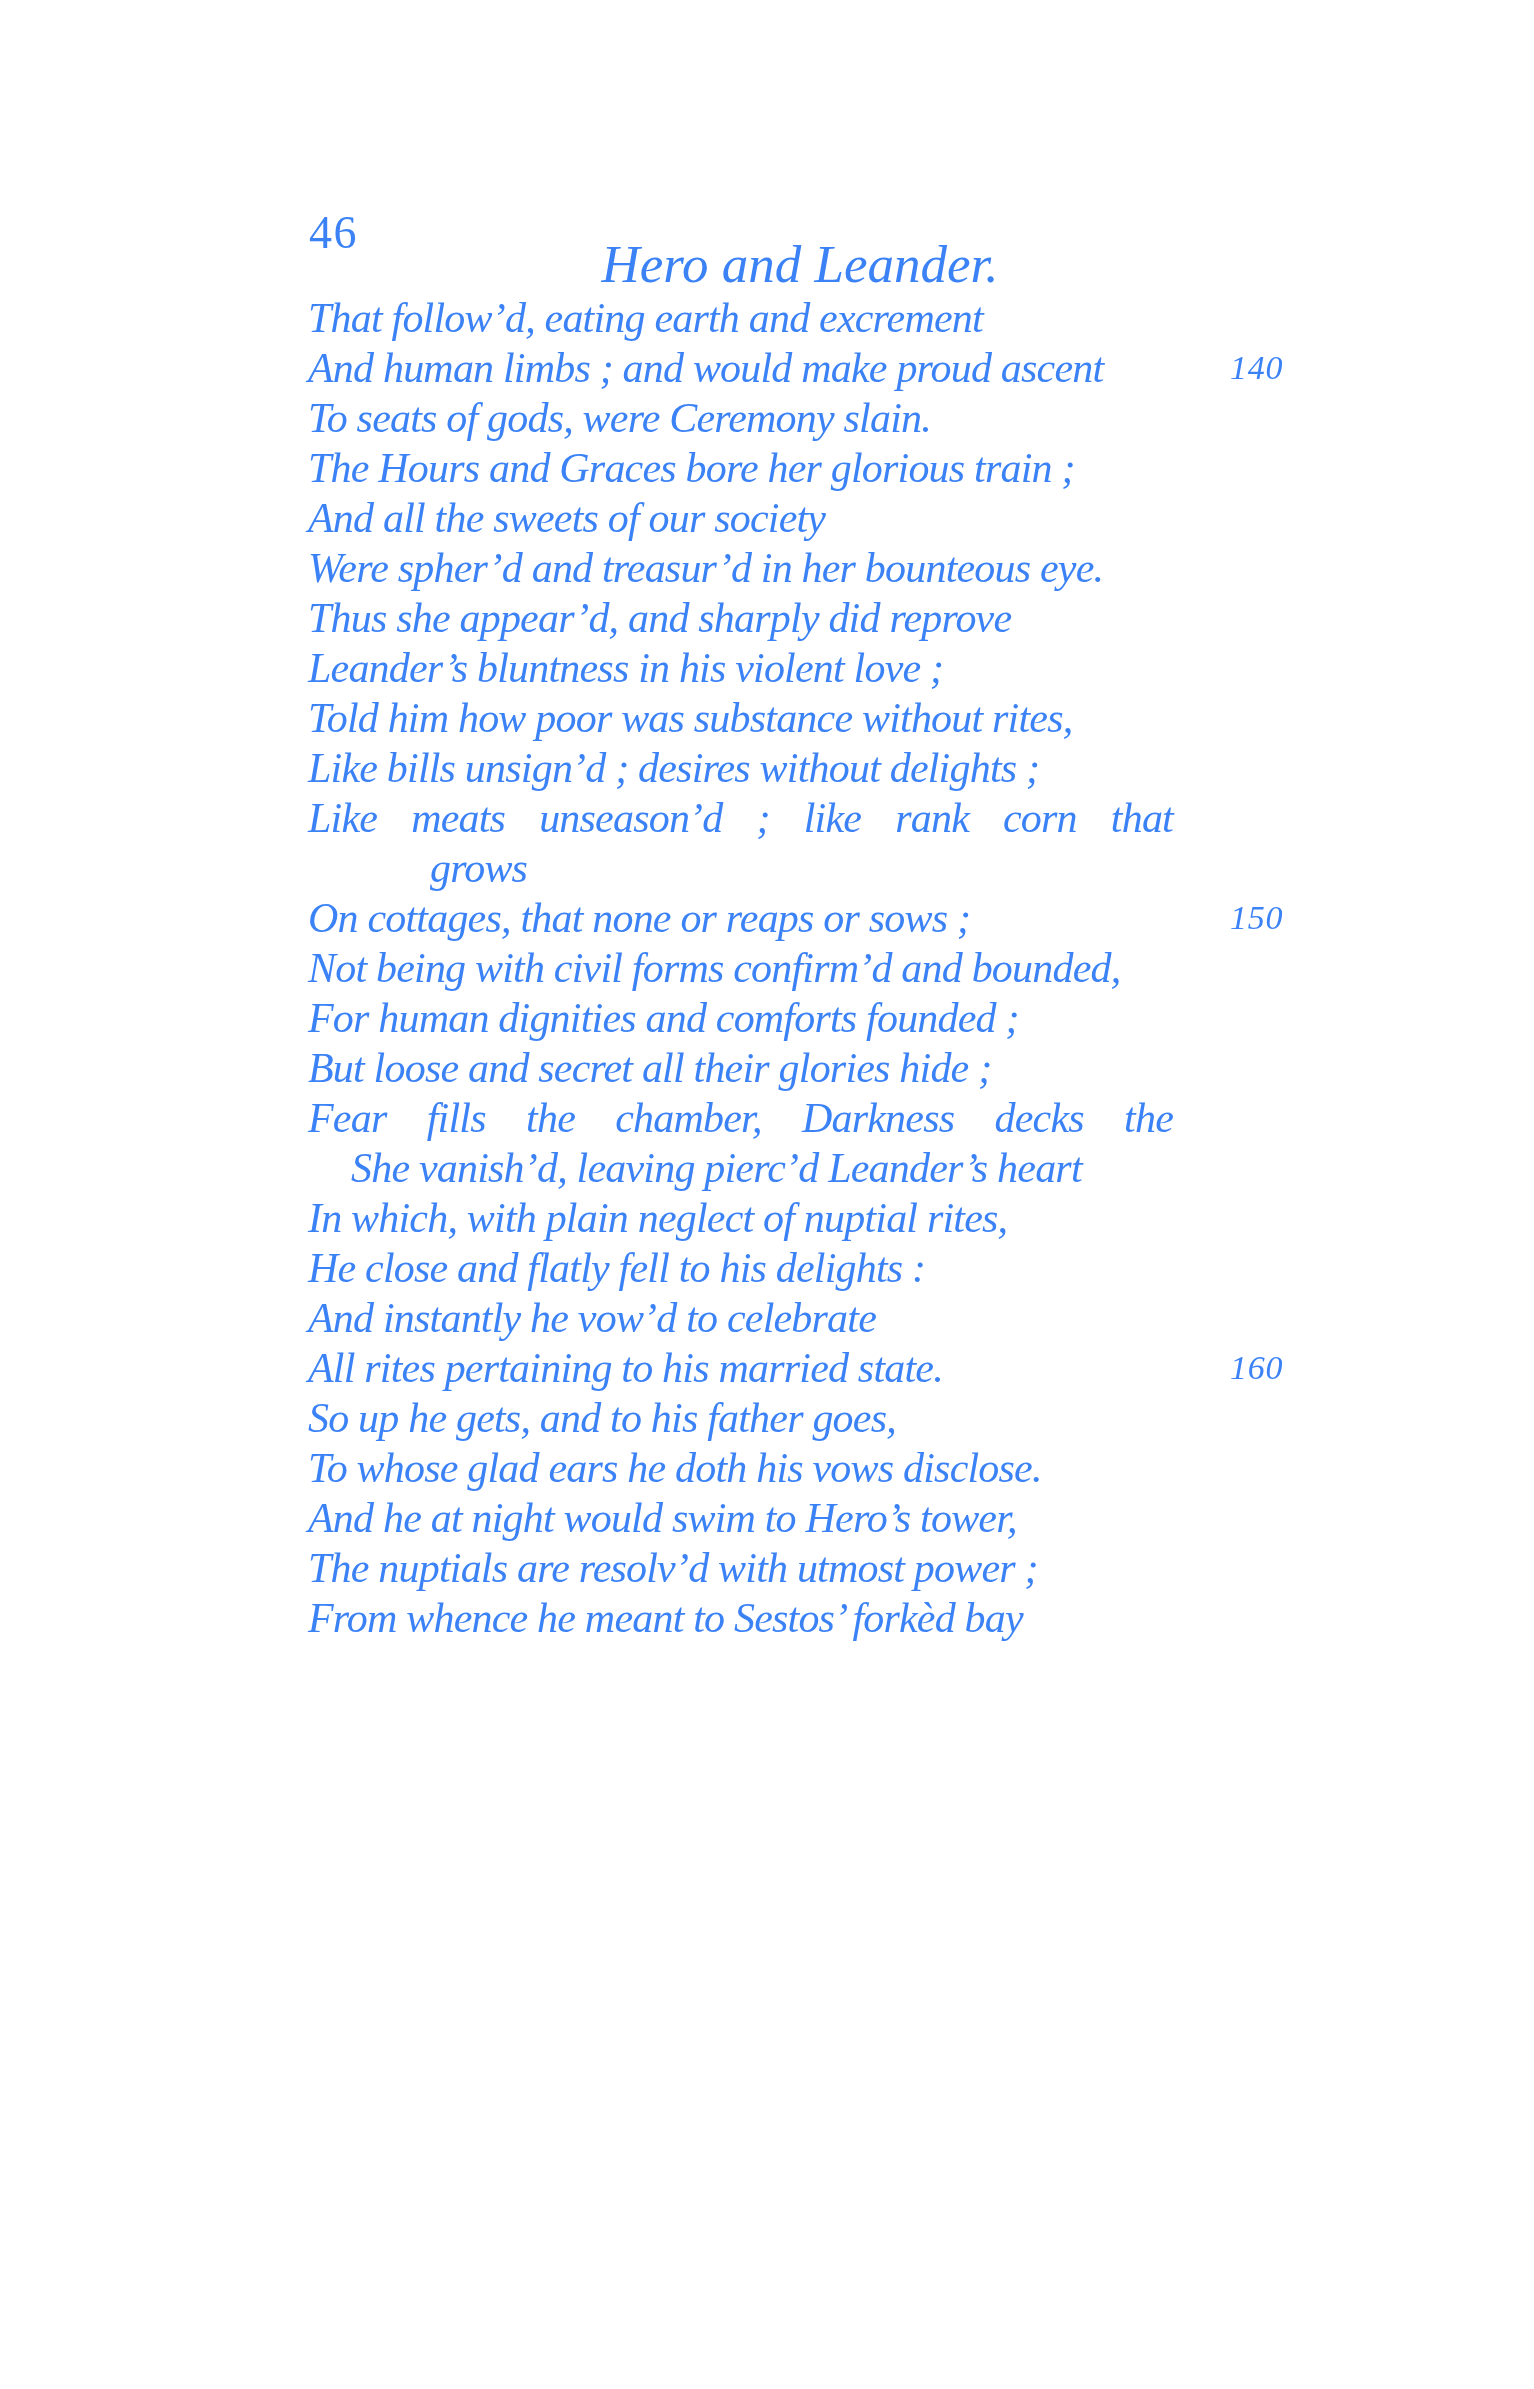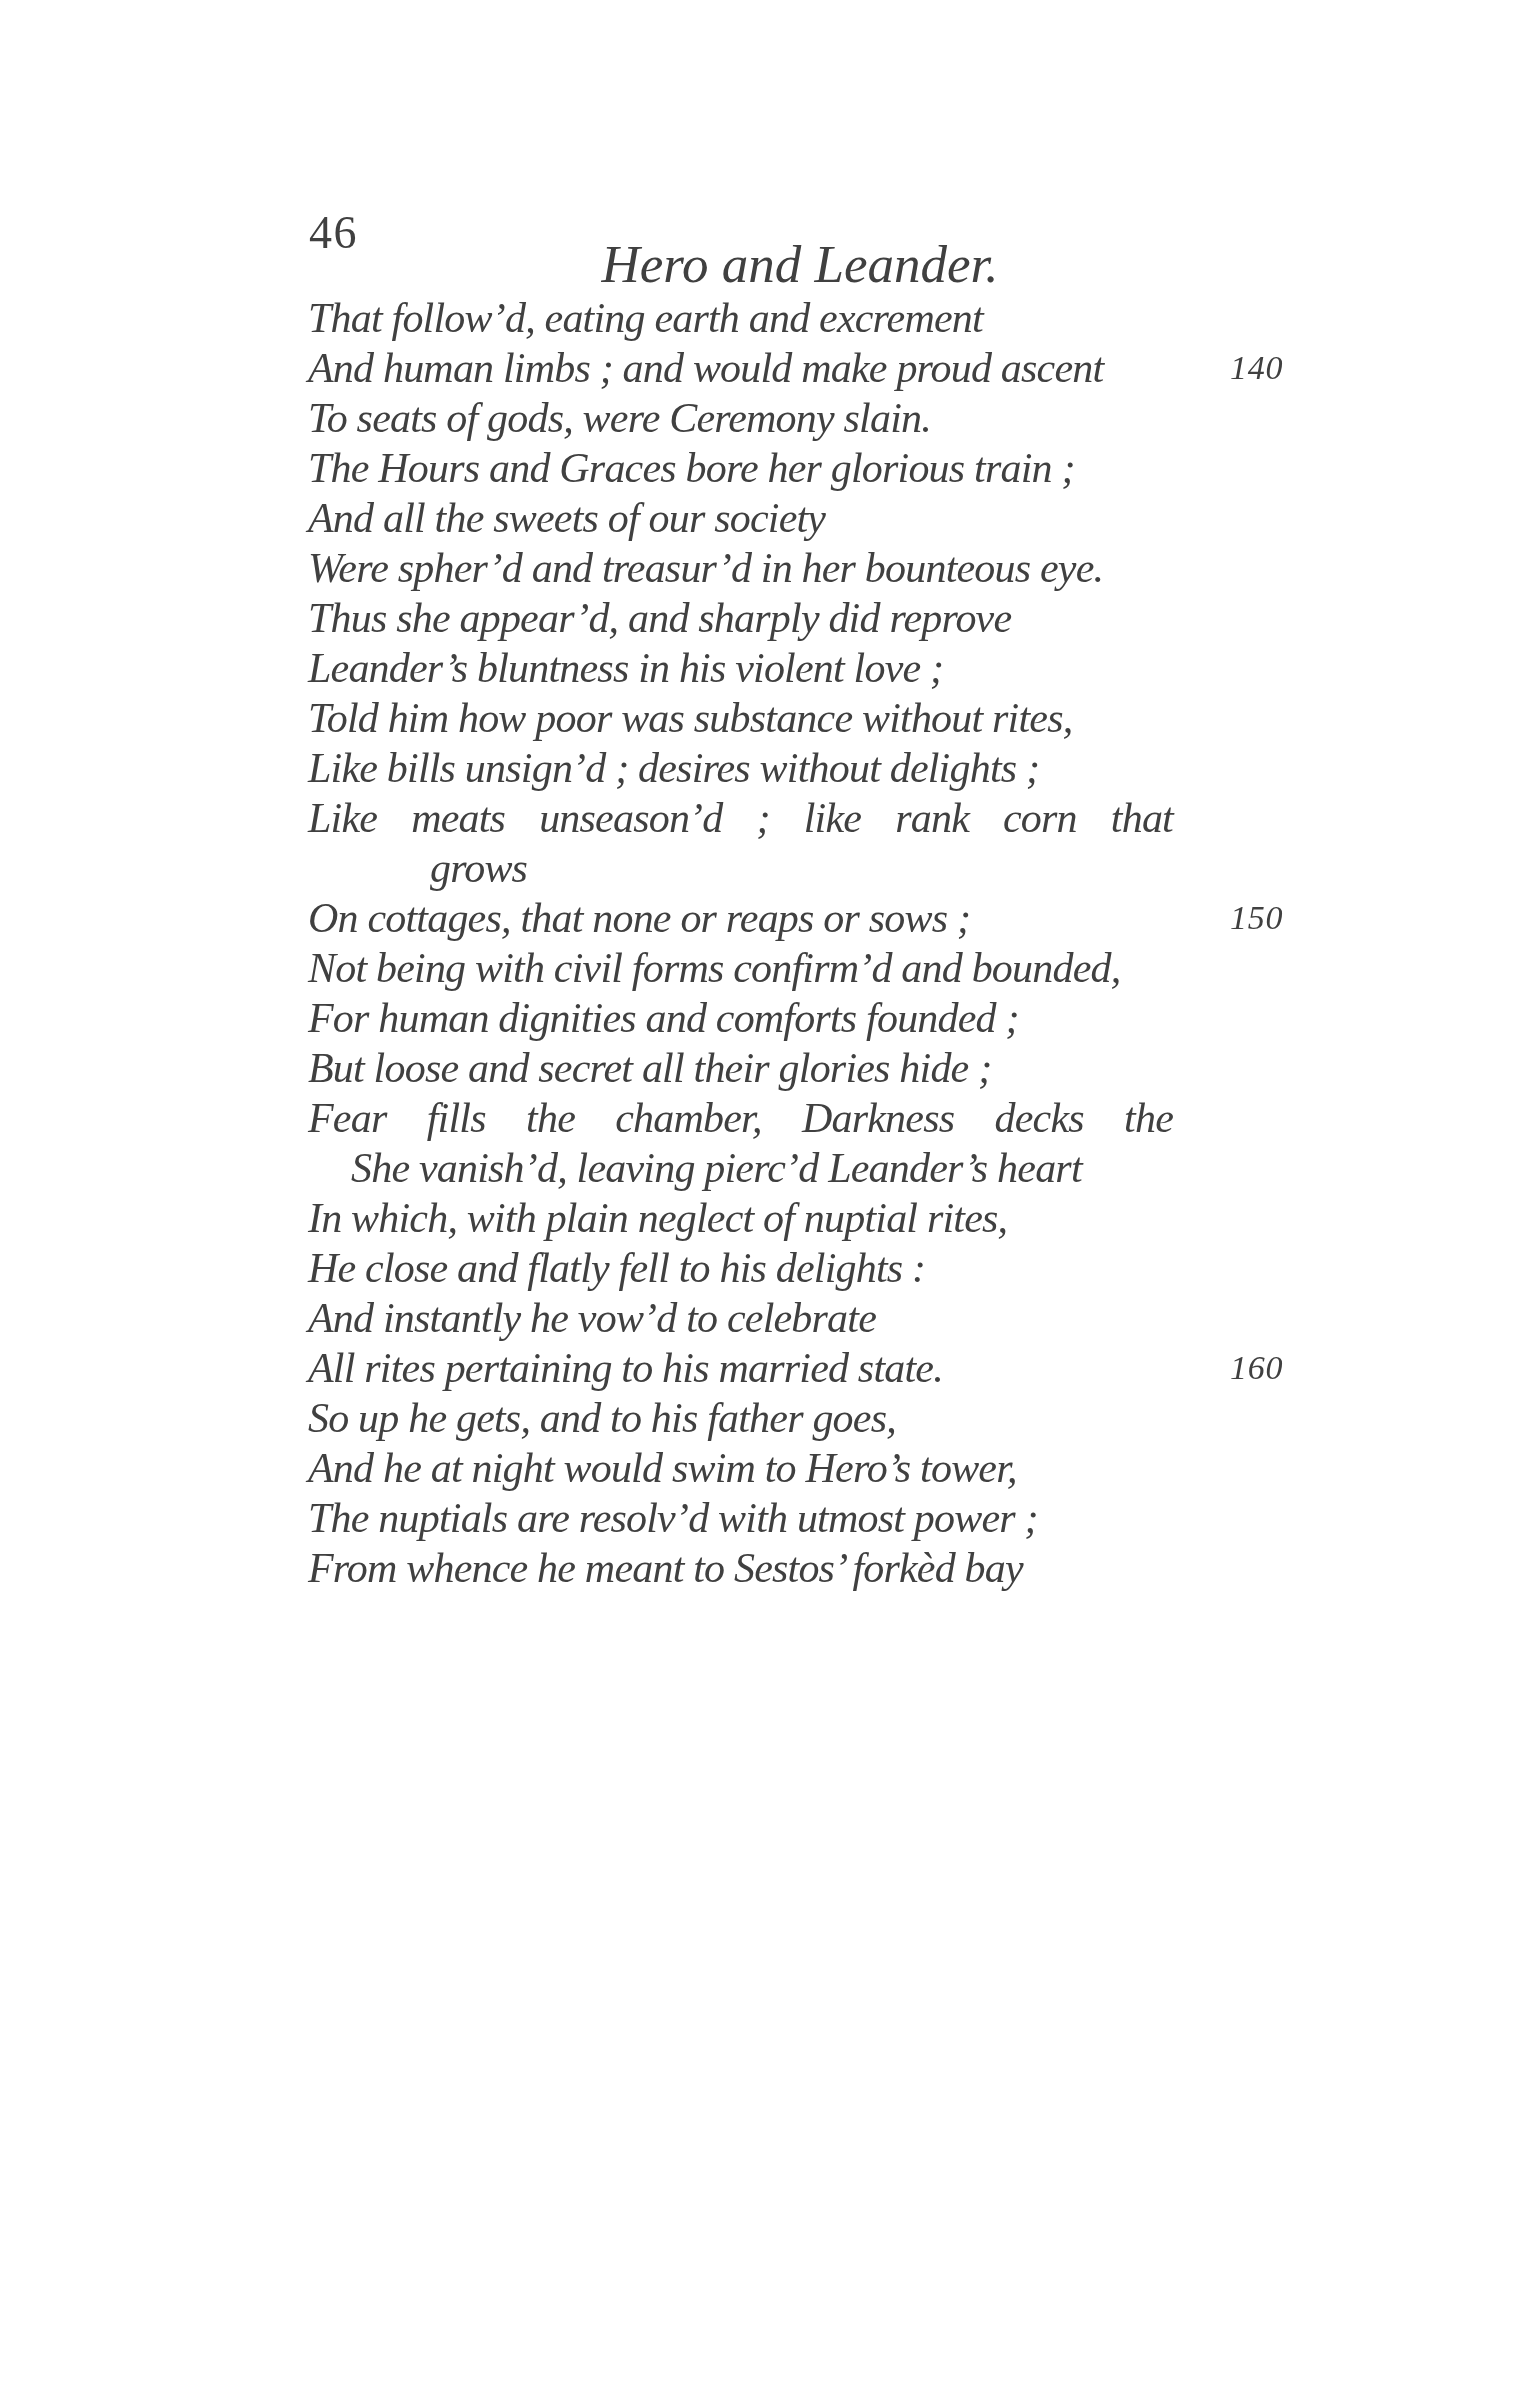--- a/index.html
+++ b/index.html
@@ -5,21 +5,21 @@
   html, body {
     margin: 0;
     padding: 0;
     background: #ffffff;
   }
   .page {
     position: relative;
     width: 1535px;
     height: 2389px;
     background: #ffffff;
-    color: #404040;
+    color: #3b82f6;
     font-family: "Liberation Serif", "DejaVu Serif", serif;
     overflow: hidden;
   }
   .folio {
     position: absolute;
     left: 309px;
     top: 210px;
     font-size: 46px;
     line-height: 1;
     letter-spacing: 1.6px;
@@ -93,18 +93,19 @@
       <div class="pline">Not being with civil forms confirm’d and bounded,</div>
       <div class="pline">For human dignities and comforts founded ;</div>
       <div class="pline">But loose and secret all their glories hide ;</div>
       <div class="pline justify">Fear fills the chamber, Darkness decks the</div>
       <div class="pline indent">She vanish’d, leaving pierc’d Leander’s heart</div>
       <div class="pline">In which, with plain neglect of nuptial rites,</div>
       <div class="pline">He close and flatly fell to his delights :</div>
       <div class="pline">And instantly he vow’d to celebrate</div>
       <div class="pline">All rites pertaining to his married state.<span class="lnum">160</span></div>
       <div class="pline">So up he gets, and to his father goes,</div>
+      <div class="pline">To whose glad ears he doth his vows disclose.</div>
       <div class="pline">And he at night would swim to Hero’s tower,</div>
       <div class="pline">The nuptials are resolv’d with utmost power ;</div>
       <div class="pline">From whence he meant to Sestos’ forkèd bay</div>
     </div>
 </div>
 
 
 </body></html>

